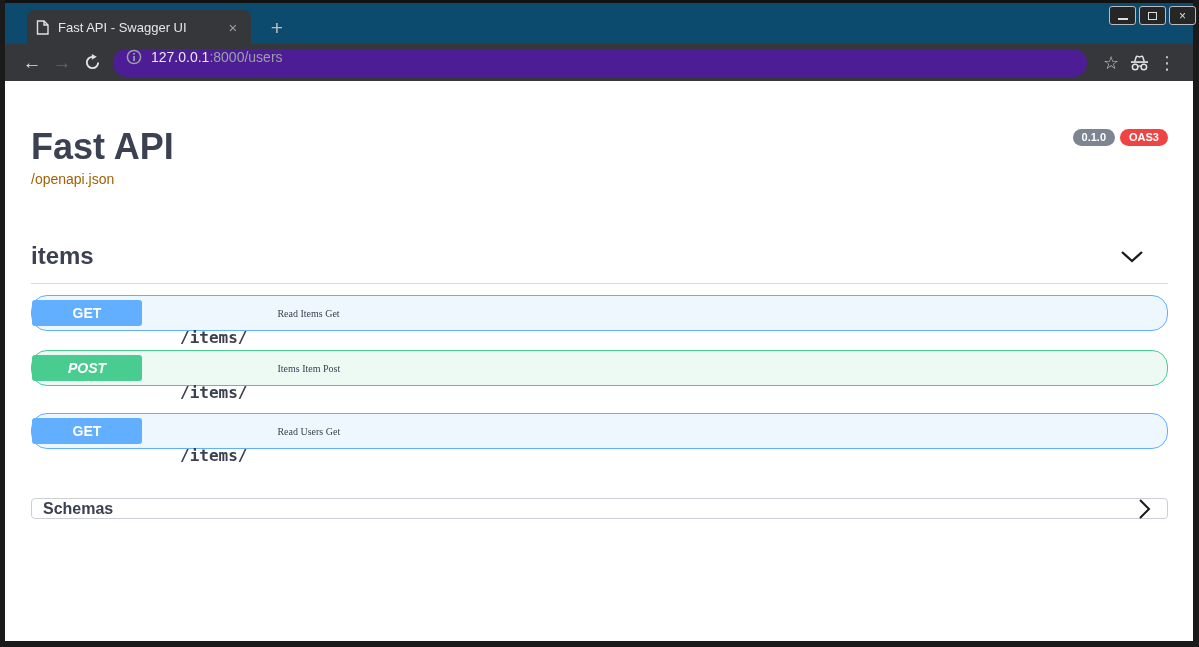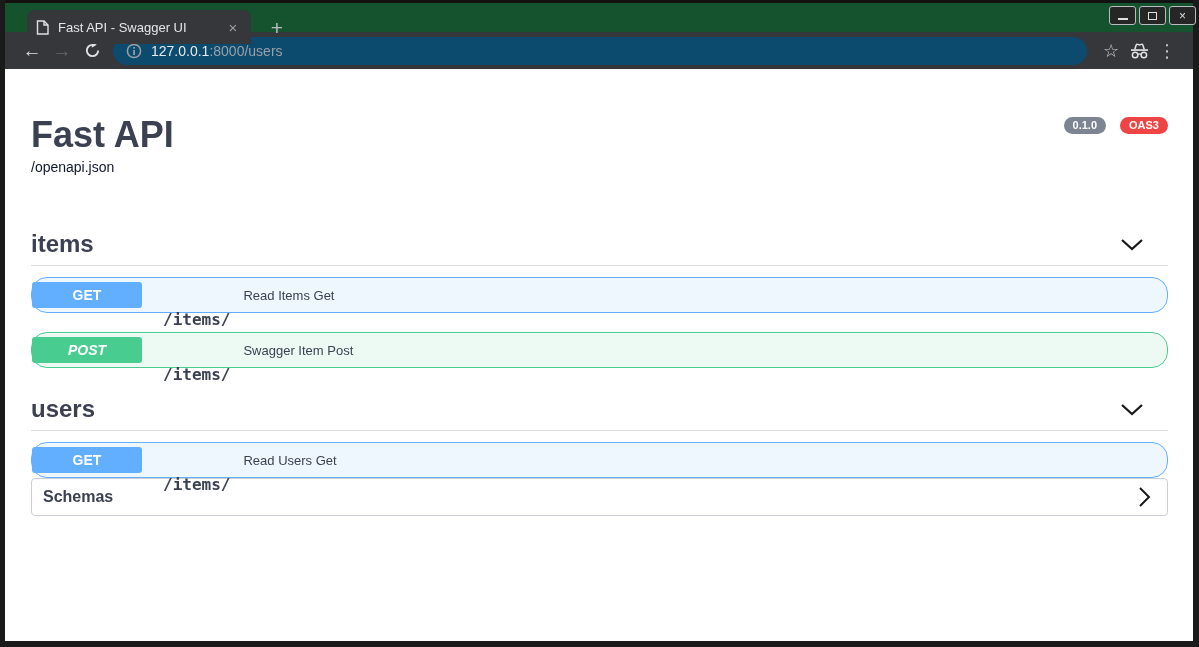--- a/index.html
+++ b/index.html
@@ -11,21 +11,21 @@
   }
   .frame {
     width:1199px; height:647px;
     background:#1a1a1a;
     padding:0 6px 6px 5px;
     display:flex; flex-direction:column;
     position:relative;
   }
   
   .titlebar {
-    height:32px; flex:none; background:#14532d;
+    height:44px; flex:none; background:#0c4a6e;
     border-top:3px solid #121212;
     position:relative;
   }
   .win-controls { position:absolute; top:3px; right:-3px; display:flex; gap:3px; }
   .win-btn {
     width:27px; height:19px; border:1px solid #b9bcc0; border-radius:3px;
     background:#262626; color:#dcdee0; display:flex; align-items:center; justify-content:center;
     font-size:12px; line-height:1;
   }
   .win-btn .min-glyph { display:block; width:10px; border-top:2px solid #dcdee0; margin-top:6px; }
@@ -49,78 +49,78 @@
   .toolbar {
     height:37px; flex:none; background:#36373a;
     display:flex; align-items:center; padding:0 12px;
   }
   .nav-icon {
     width:30px; height:30px; display:flex; align-items:center; justify-content:center;
     color:#dfe1e5; font-size:19px; line-height:1;
   }
   .nav-icon.disabled { color:#63676d; }
   .url-bar {
-    flex:1; height:28px; background:#0c4a6e; border-radius:14px;
-    margin:0 10px 0 6px; display:flex; align-items:center; padding:0 13px;
+    flex:1; height:28px; background:#4c1d95; border-radius:14px;
+    margin:0 10px 0 6px; display:flex; padding:0 13px;
     font-size:14px;
   }
   .url-host { color:#e8eaed; margin-left:9px; }
   .url-path { color:#9aa0a6; }
   .tool-icon {
     width:28px; height:28px; display:flex; align-items:center; justify-content:center;
     color:#c7cacd; font-size:18px;
   }
   
   .content {
     flex:1; background:#ffffff; padding:0 25px 0 26px; overflow:hidden;
   }
   .info-block { margin-top:46px; }
   .api-title {
     font-size:36px; font-weight:bold; color:#3b4151; line-height:40px;
     display:flex; align-items:flex-start;justify-content:space-between;
   }
-  .badges { display:flex; gap:14px; margin-left:10px; margin-top:2px; }
+  .badges { display:flex; gap:5px; margin-left:10px; margin-top:2px; }
   .badge {
     font-size:11px; font-weight:bold; color:#ffffff;
     padding:2px 9px 3px; border-radius:10px; line-height:1.1;
   }
   .badge-version { background:#7d8492; }
   .badge-oas { background:#ef4444; }
-  .spec-link { display:inline-block; margin-top:4px; font-size:14px; color:#0f172a; text-decoration:none; }
+  .spec-link { display:inline-block; margin-top:4px; font-size:14px; color:#a16207; text-decoration:none; }
   .tag-section { margin-top:54px; }
   .tag-section.second { margin-top:27px; }
   .tag-header {
     display:flex; align-items:center; justify-content:space-between;
-    padding-bottom:7px; border-bottom:1px solid #d9dcdf;
+    padding-bottom:13px; border-bottom:1px solid #d9dcdf;
     cursor:pointer;
   }
   .tag-title { font-size:24px; font-weight:bold; color:#3b4151; line-height:28px; }
   .chevron-btn { margin-right:24px; display:flex; align-items:center; background:none; border:none; padding:0; cursor:pointer; }
   .op-row {
     margin-top:11px; height:36px; border-radius:16px;
     display:flex; align-items:center; padding:0;
-    border:1px solid; cursor:pointer;
+    border:1px solid; cursor:pointer;gap:17px;
   }
   .op-row + .op-row { margin-top:19px; }
   .op-get  { border-color:#61affe; background:#eff7fe; }
   .op-post { border-color:#49cc90; background:#edfaf4; }
   .method-badge {
     width:110px; height:26px; border-radius:3px; flex:none;
     color:#ffffff; font-weight:bold; font-size:14px;
     display:flex; align-items:center; justify-content:center;
   }
   .m-get  { background:#61affe; }
   .m-post { background:#49cc90;font-style:italic; }
   .op-path {
     margin-left:21px; font-family:"DejaVu Sans Mono","Liberation Mono",monospace;
     font-weight:bold; font-size:16px; color:#3b4151;margin-top:48px;
   }
-  .op-summary { margin-left:13px; font-size:13px; color:#3b4151; }
+  .op-summary { margin-left:13px; font-size:10px; color:#3b4151;font-family:Liberation Serif, serif; }
   .schemas-box {
-    height:38px; border:1px solid #ccd0d6; border-radius:4px;
+    margin-top:49px; height:21px; border:1px solid #ccd0d6; border-radius:4px;
     display:flex; align-items:center; justify-content:space-between;
     padding:0 16px 0 11px; cursor:pointer;
   }
   .schemas-label { font-size:16px; font-weight:bold; color:#3b4151; }
 </style>
 </head>
 <body>
 
 <div class="frame">
 
@@ -209,33 +209,25 @@
         </button>
       </div>
       <div class="op-row op-get">
         <span class="method-badge m-get">GET</span>
         <span class="op-path">/items/</span>
         <span class="op-summary">Read Items Get</span>
       </div>
       <div class="op-row op-post">
         <span class="method-badge m-post">POST</span>
         <span class="op-path">/items/</span>
-        <span class="op-summary">Swagger Item Post</span>
+        <span class="op-summary">Items Item Post</span>
       </div>
     </div>
 
     <div class="tag-section second">
-      <div class="tag-header">
-        <span class="tag-title">users</span>
-        <button class="chevron-btn">
-          <svg width="24" height="13" viewBox="0 0 24 13">
-            <path d="M2 2 L12 11 L22 2" fill="none" stroke="#1a1a1a" stroke-width="2.3"></path>
-          </svg>
-        </button>
-      </div>
       <div class="op-row op-get">
         <span class="method-badge m-get">GET</span>
         <span class="op-path">/items/</span>
         <span class="op-summary">Read Users Get</span>
       </div>
     </div>
 
     <div class="schemas-box">
       <span class="schemas-label">Schemas</span>
       <svg width="13" height="22" viewBox="0 0 13 22">

